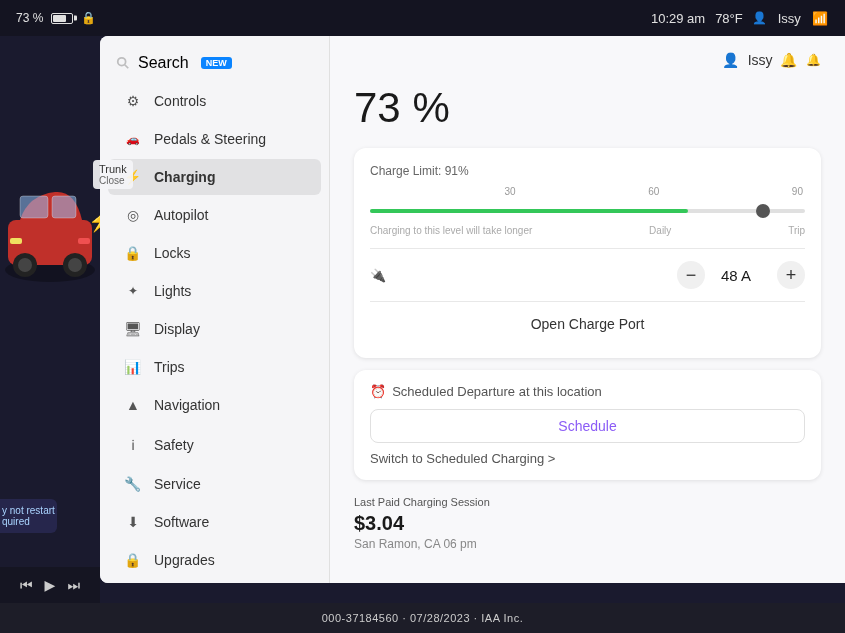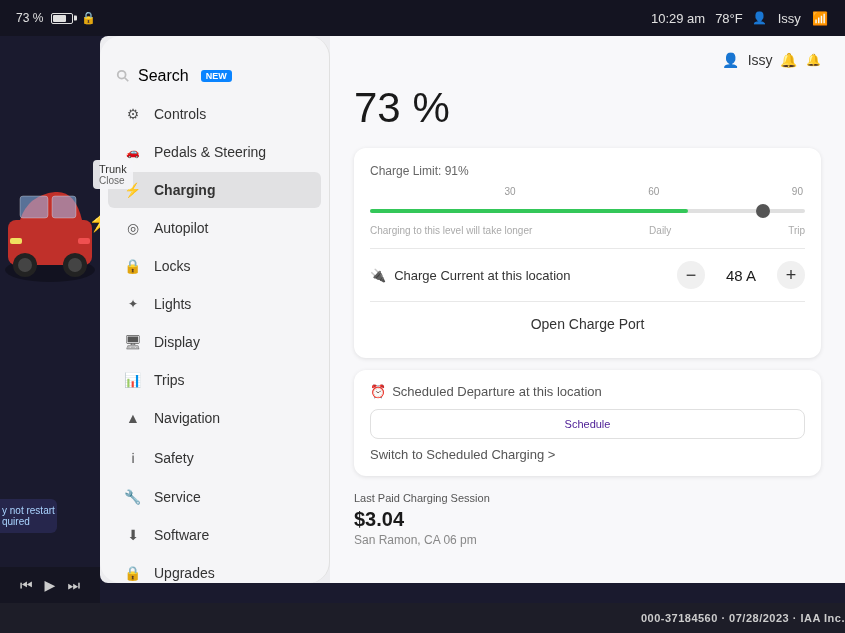--- a/index.html
+++ b/index.html
@@ -92,23 +92,22 @@
       overflow: hidden;
     }
 
     
     .sidebar {
       width: 230px;
       background: rgba(245, 245, 247, 0.99);
       border-right: 1px solid #e0e0e0;
       display: flex;
       flex-direction: column;
-      padding-top: 21px;
+      padding-top: 8px;
       flex-shrink: 0;
-      border-radius: 21px;
     }
 
     .search-row {
       display: flex;
       align-items: center;
       padding: 10px 16px;
       gap: 8px;
       cursor: pointer;
     }
     .search-icon-svg {
@@ -276,21 +275,21 @@
       display: flex;
       align-items: center;
       justify-content: center;
       color: #333;
     }
     .current-value {
       font-size: 15px;
       font-weight: 500;
       color: #1a1a1a;
       min-width: 40px;
-      text-align: center;
+      text-align: left;
     }
 
     
     .divider {
       height: 1px;
       background: #e8e8e8;
       margin: 4px 0;
     }
 
     .open-port-btn {
@@ -320,22 +319,22 @@
       align-items: center;
       gap: 6px;
       margin-bottom: 10px;
     }
     .schedule-btn {
       width: 100%;
       padding: 8px;
       background: none;
       border: 1px solid #e0e0e0;
       border-radius: 8px;
-      font-size: 11px;
-      color: #4c1d95;
+      font-size: 14px;
+      color: #8b5cf6;
       cursor: pointer;
       text-align: center;
       font-weight: 500;
     }
     .switch-link {
       font-size: 13px;
       color: #555;
       margin-top: 8px;
       display: block;
     }
@@ -363,26 +362,25 @@
     
     .watermark-bar {
       position: absolute;
       bottom: 0;
       left: 0;
       right: 0;
       height: 30px;
       background: rgba(30,30,40,0.9);
       display: flex;
       align-items: center;
-      justify-content: flex-end;
+      justify-content: center;
       font-size: 11px;
       color: #ccc;
       letter-spacing: 0.5px;
       z-index: 10;
-      font-weight: bold;
     }
 
     
     .player-controls {
       position: absolute;
       bottom: 30px;
       left: 0;
       width: 100px;
       height: 36px;
       display: flex;
@@ -583,21 +581,20 @@
         <span>Daily</span>
         <span>Trip</span>
       </div>
 
       <div class="divider"></div>
 
       
       <div class="charge-current-row">
         <div class="charge-current-label">
           <span>🔌</span>
-          <span>Charge Current at this location</span>
         </div>
         <div class="charge-current-control">
           <button class="ctrl-btn">−</button>
           <span class="current-value">48 A</span>
           <button class="ctrl-btn">+</button>
         </div>
       </div>
 
       <div class="divider"></div>
 

